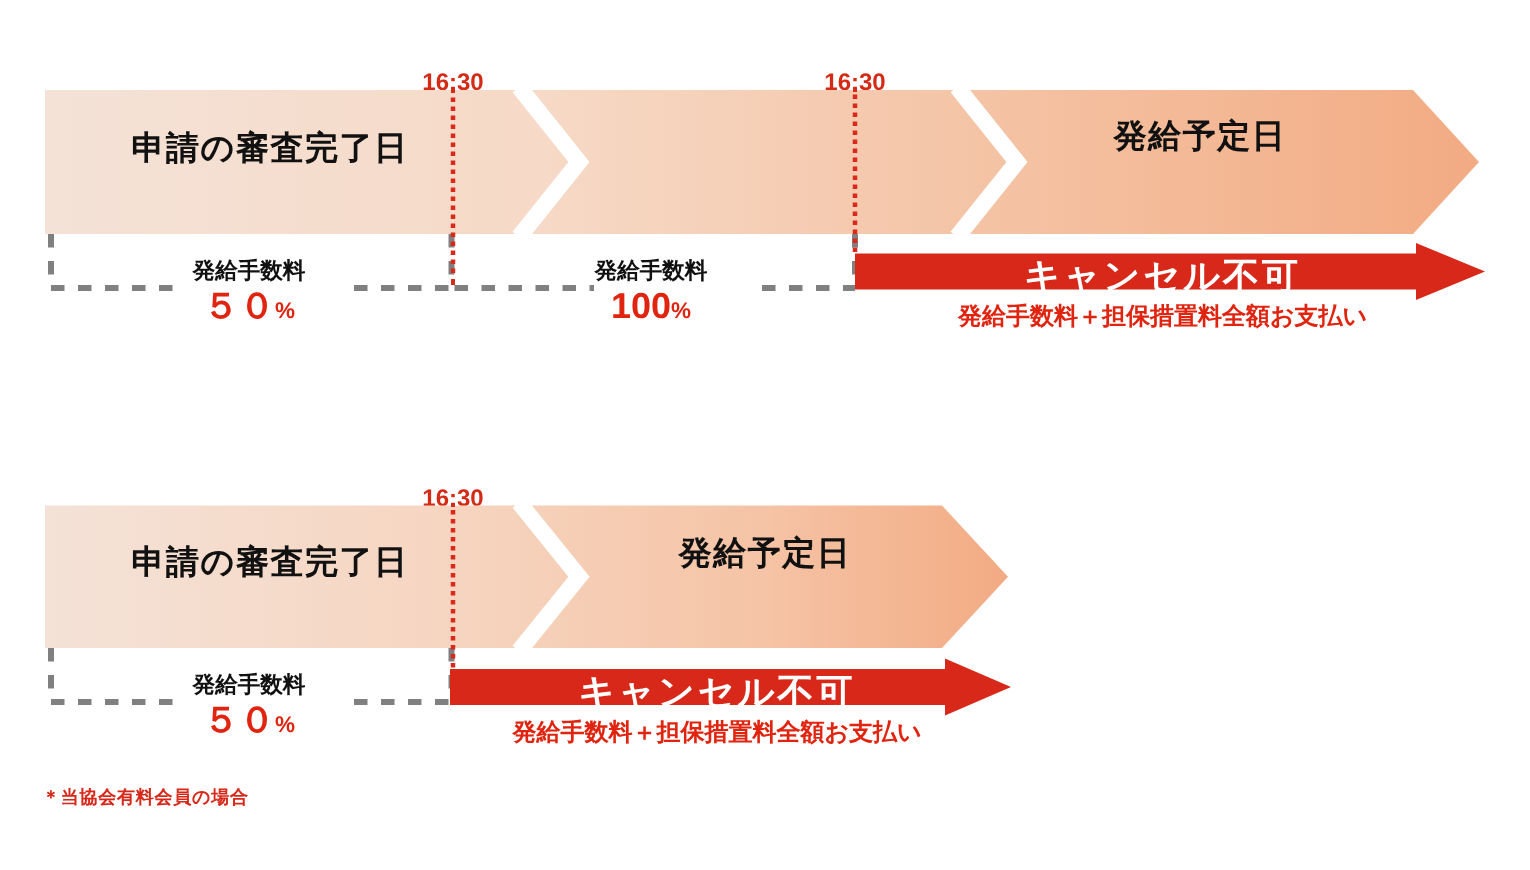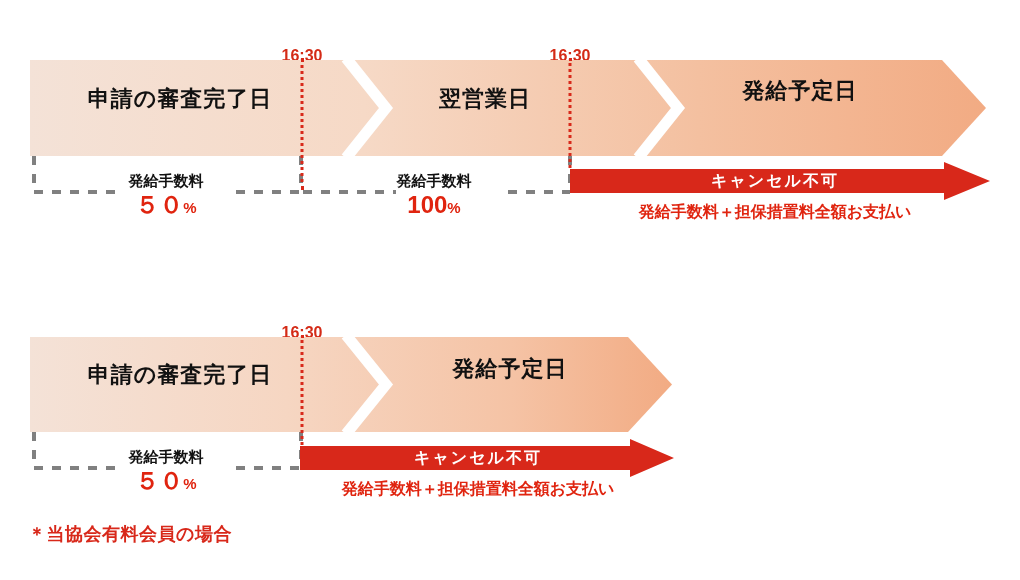--- a/index.html
+++ b/index.html
@@ -122,21 +122,21 @@
     vertical-align: baseline;
   }
 
   
   .cancel-arrow { position: absolute; z-index: 8; }
   .cancel-arrow svg { display: block; overflow: visible; }
   .cancel-text {
     position: absolute;
     z-index: 9;
     color: #ffffff;
-    font-size: 16px;
+    font-size: 24px;
     font-weight: bold;
     letter-spacing: 2px;
     line-height: 1;
     text-align: center;
     white-space: nowrap;
     transform: translateX(-50%);
   }
   .cancel-note {
     position: absolute;
     z-index: 9;
@@ -147,21 +147,21 @@
     line-height: 1;
     text-align: left;
     white-space: nowrap;
     transform: translateX(-50%);
   }
 
   
   .footnote {
     position: absolute;
     color: #d8281a;
-    font-size: 18px;
+    font-size: 12px;
     font-weight: bold;
     letter-spacing: 0.5px;
     line-height: 1;
     white-space: nowrap;
     z-index: 5;
   }
 </style>
 </head>
 <body>
 
@@ -180,23 +180,20 @@
 
       <path d="M0,0 L912,0 L956,48 L912,96 L0,96 Z" fill="url(#gradTop)"></path>
 
       <path d="M316,-2 L356,48 L316,98" fill="none" stroke="#ffffff" stroke-width="11"></path>
       <path d="M608,-2 L648,48 L608,98" fill="none" stroke="#ffffff" stroke-width="11"></path>
     </svg>
   </div>
 
   <div class="seg-label" style="left:30px; top:86px; width:300px;">
     <span class="seg-title">申請の審査完了日</span>
-  </div>
-  <div class="seg-label" style="left:360px; top:86px; width:250px;">
-    <span class="seg-title">翌営業日</span>
   </div>
   <div class="seg-label" style="left:650px; top:78px; width:300px;">
     <span class="seg-title">発給予定日</span>
   </div>
 
   <div class="bracket" style="left:24px; top:152px; width:580px; height:48px;">
     <svg width="580" height="48" viewBox="0 0 580 48">
       <g fill="none" stroke="#808080" stroke-width="4" stroke-dasharray="9,9">
 
         <path d="M10,4 L10,40"></path>

